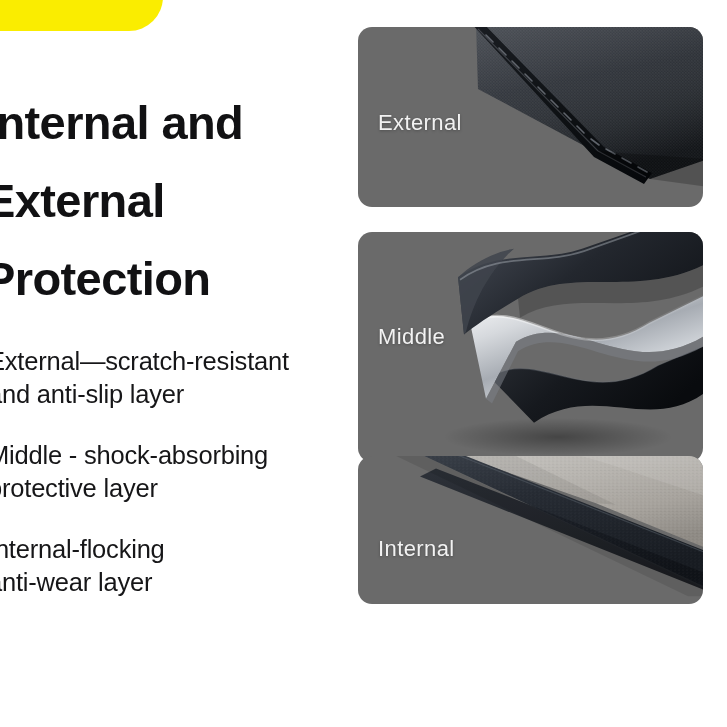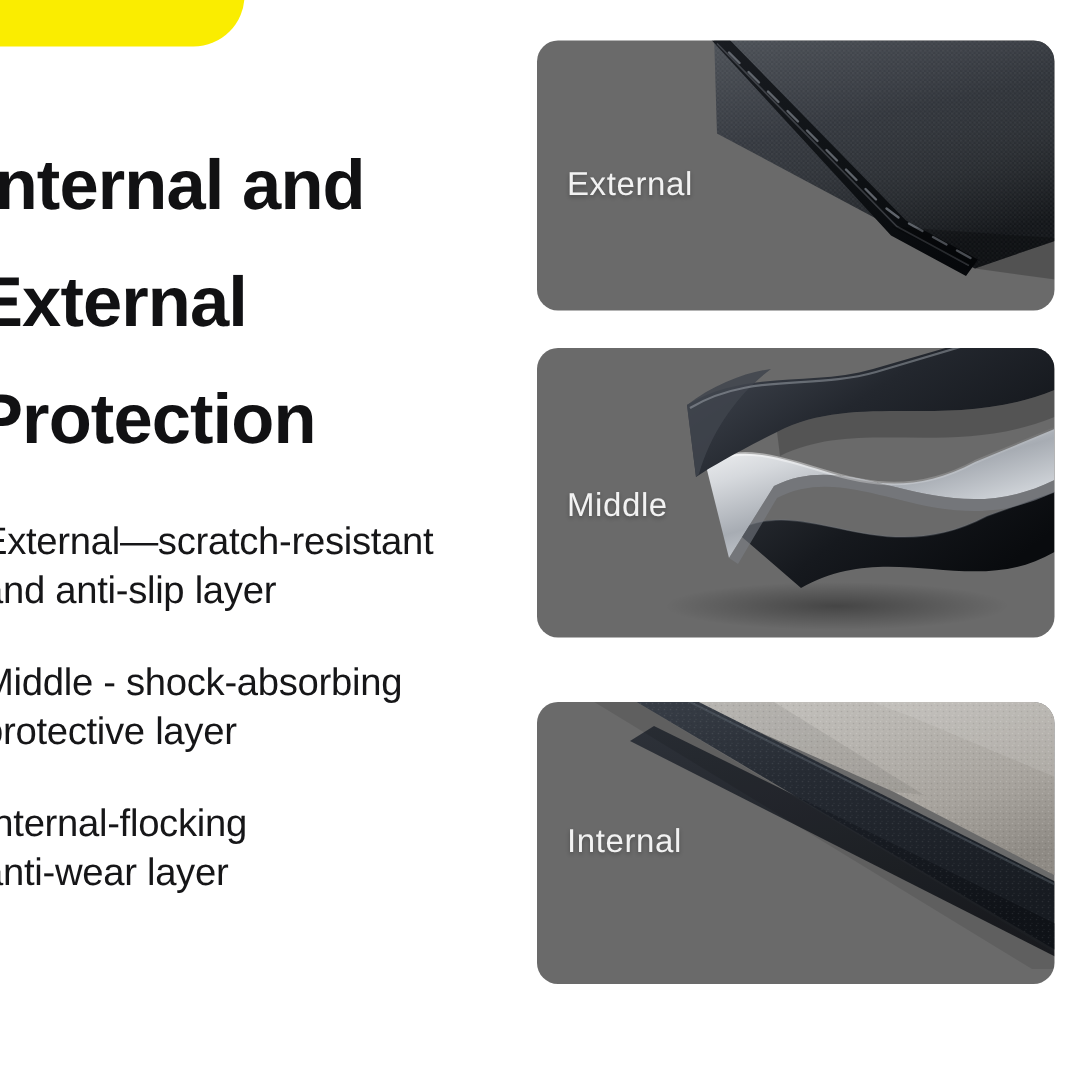--- a/index.html
+++ b/index.html
@@ -83,22 +83,22 @@
   }
   .card {
     position: absolute;
     left: 0;
     width: 345px;
     background: #6a6a6a;
     border-radius: 14px;
     overflow: hidden;
   }
   #card-external { top: 27px;  height: 180px; }
-  #card-middle   { top: 232px; height: 193px; }
-  #card-internal { top: 468px; height: 188px; }
+  #card-middle   { top: 232px; height: 230px; }
+  #card-internal { top: 456px; height: 148px; }
 
   .card-label {
     position: absolute;
     left: 20px;
     color: #f2f2f2;
     font-size: 22px;
     font-weight: 300;
     letter-spacing: 0.4px;
     z-index: 20;
     text-shadow: 0 1px 3px rgba(0,0,0,0.28);

